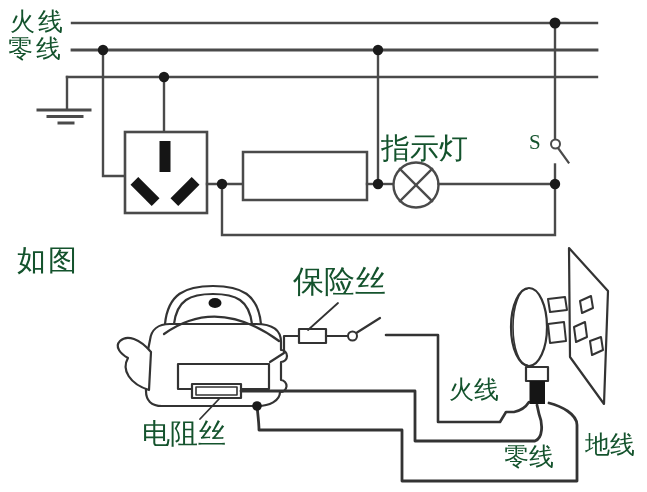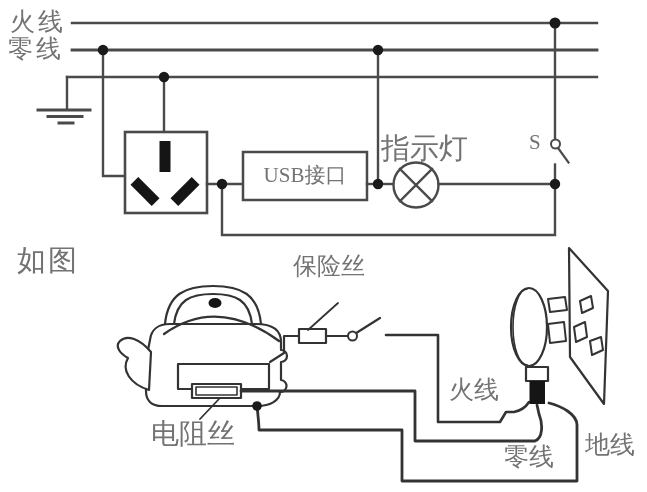--- a/index.html
+++ b/index.html
@@ -2,29 +2,29 @@
 <html><head>
 <meta charset="utf-8">
 <style>
   html,body{margin:0;padding:0;background:#ffffff;}
   #figure{
     position:relative;width:647px;height:492px;background:#ffffff;
     font-family:"Liberation Serif","DejaVu Serif",serif;color:#1c1c1c;
     overflow:hidden;
   }
   #wiring-svg{position:absolute;left:0;top:0;}
-  .lbl{position:absolute;white-space:nowrap;line-height:1.05;color:#737373;}
+  .lbl{position:absolute;white-space:nowrap;line-height:1.05;color:#14532d;}
   .lbl-live-top   {left:10px;  top:9px;   font-size:25px; letter-spacing:3px;}
   .lbl-neutral-top{left:8px;   top:36px;  font-size:25px; letter-spacing:3px;}
   .lbl-indicator  {left:381px; top:133px; font-size:29px;}
   .lbl-switch     {left:529px; top:131px; font-size:21px;}
   .lbl-usb        {left:243px; top:164px; width:124px; text-align:center; font-size:21px;}
   .lbl-caption    {left:-14px; top:245px; font-size:29px; letter-spacing:2px;}
-  .lbl-fuse       {left:293px; top:254px; font-size:24px;}
-  .lbl-resistance {left:151px; top:419px; font-size:28px;}
+  .lbl-fuse       {left:293px; top:266px; font-size:31px;}
+  .lbl-resistance {left:142px; top:419px; font-size:28px;}
   .lbl-live-bot   {left:449px; top:377px; font-size:25px;}
   .lbl-neutral-bot{left:504px; top:444px; font-size:25px;}
   .lbl-earth      {left:585px; top:420px; font-size:25px;margin-top:12px;}
   svg *{vector-effect:none;}
 </style>
 </head>
 <body>
 
 <div id="figure">
 
@@ -141,21 +141,20 @@
         <polygon points="569,248 608,291 604,404 570,357" fill="#ffffff"></polygon>
         <polygon stroke-width="2" points="580,301 591,296 593,308 582,313"></polygon>
         <polygon stroke-width="2" points="574,327 585,322 587,337 576,342"></polygon>
         <polygon stroke-width="2" points="590,341 601,337 603,350 592,355"></polygon>
       </g>
     </g>
   </svg>
 
   <div class="lbl lbl-live-top">火线</div>
   <div class="lbl lbl-neutral-top">零线</div>
-  <div class="lbl lbl-usb">USB接口</div>
   <div class="lbl lbl-indicator">指示灯</div>
   <div class="lbl lbl-switch">S</div>
   <div class="lbl lbl-caption">、如图</div>
   <div class="lbl lbl-fuse">保险丝</div>
   <div class="lbl lbl-resistance">电阻丝</div>
   <div class="lbl lbl-live-bot">火线</div>
   <div class="lbl lbl-neutral-bot">零线</div>
   <div class="lbl lbl-earth">地线</div>
 
 </div>

